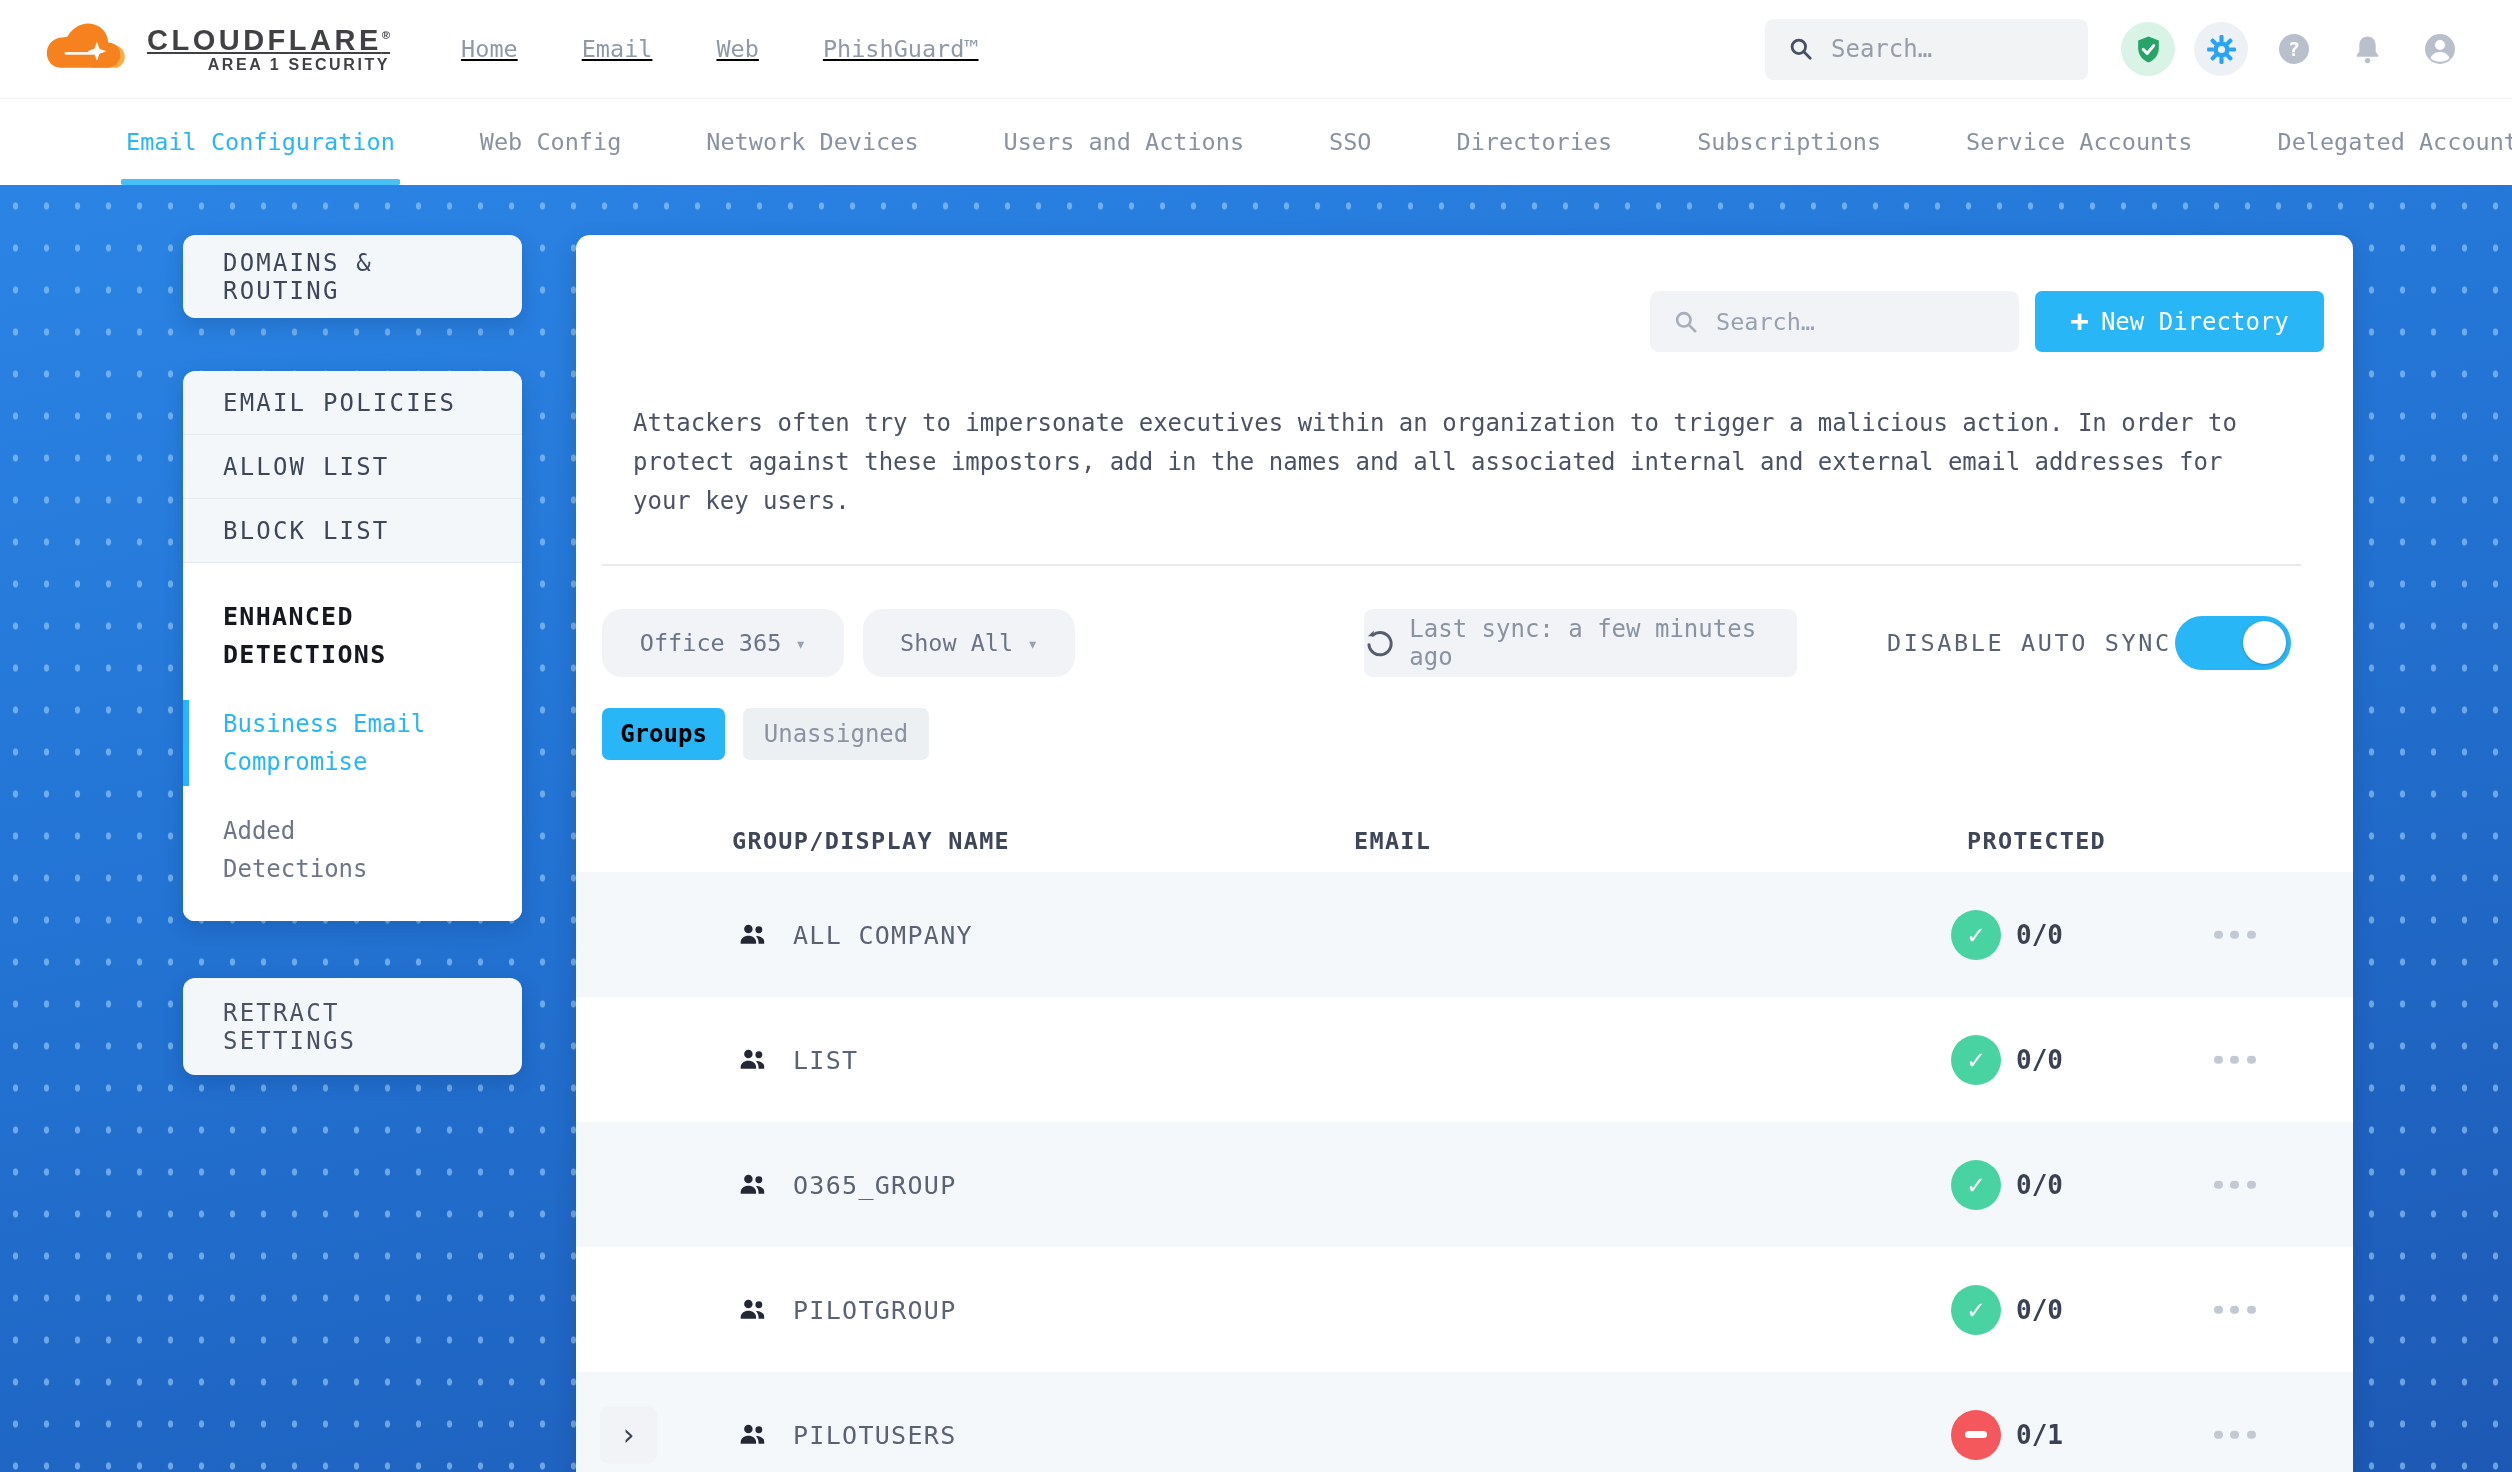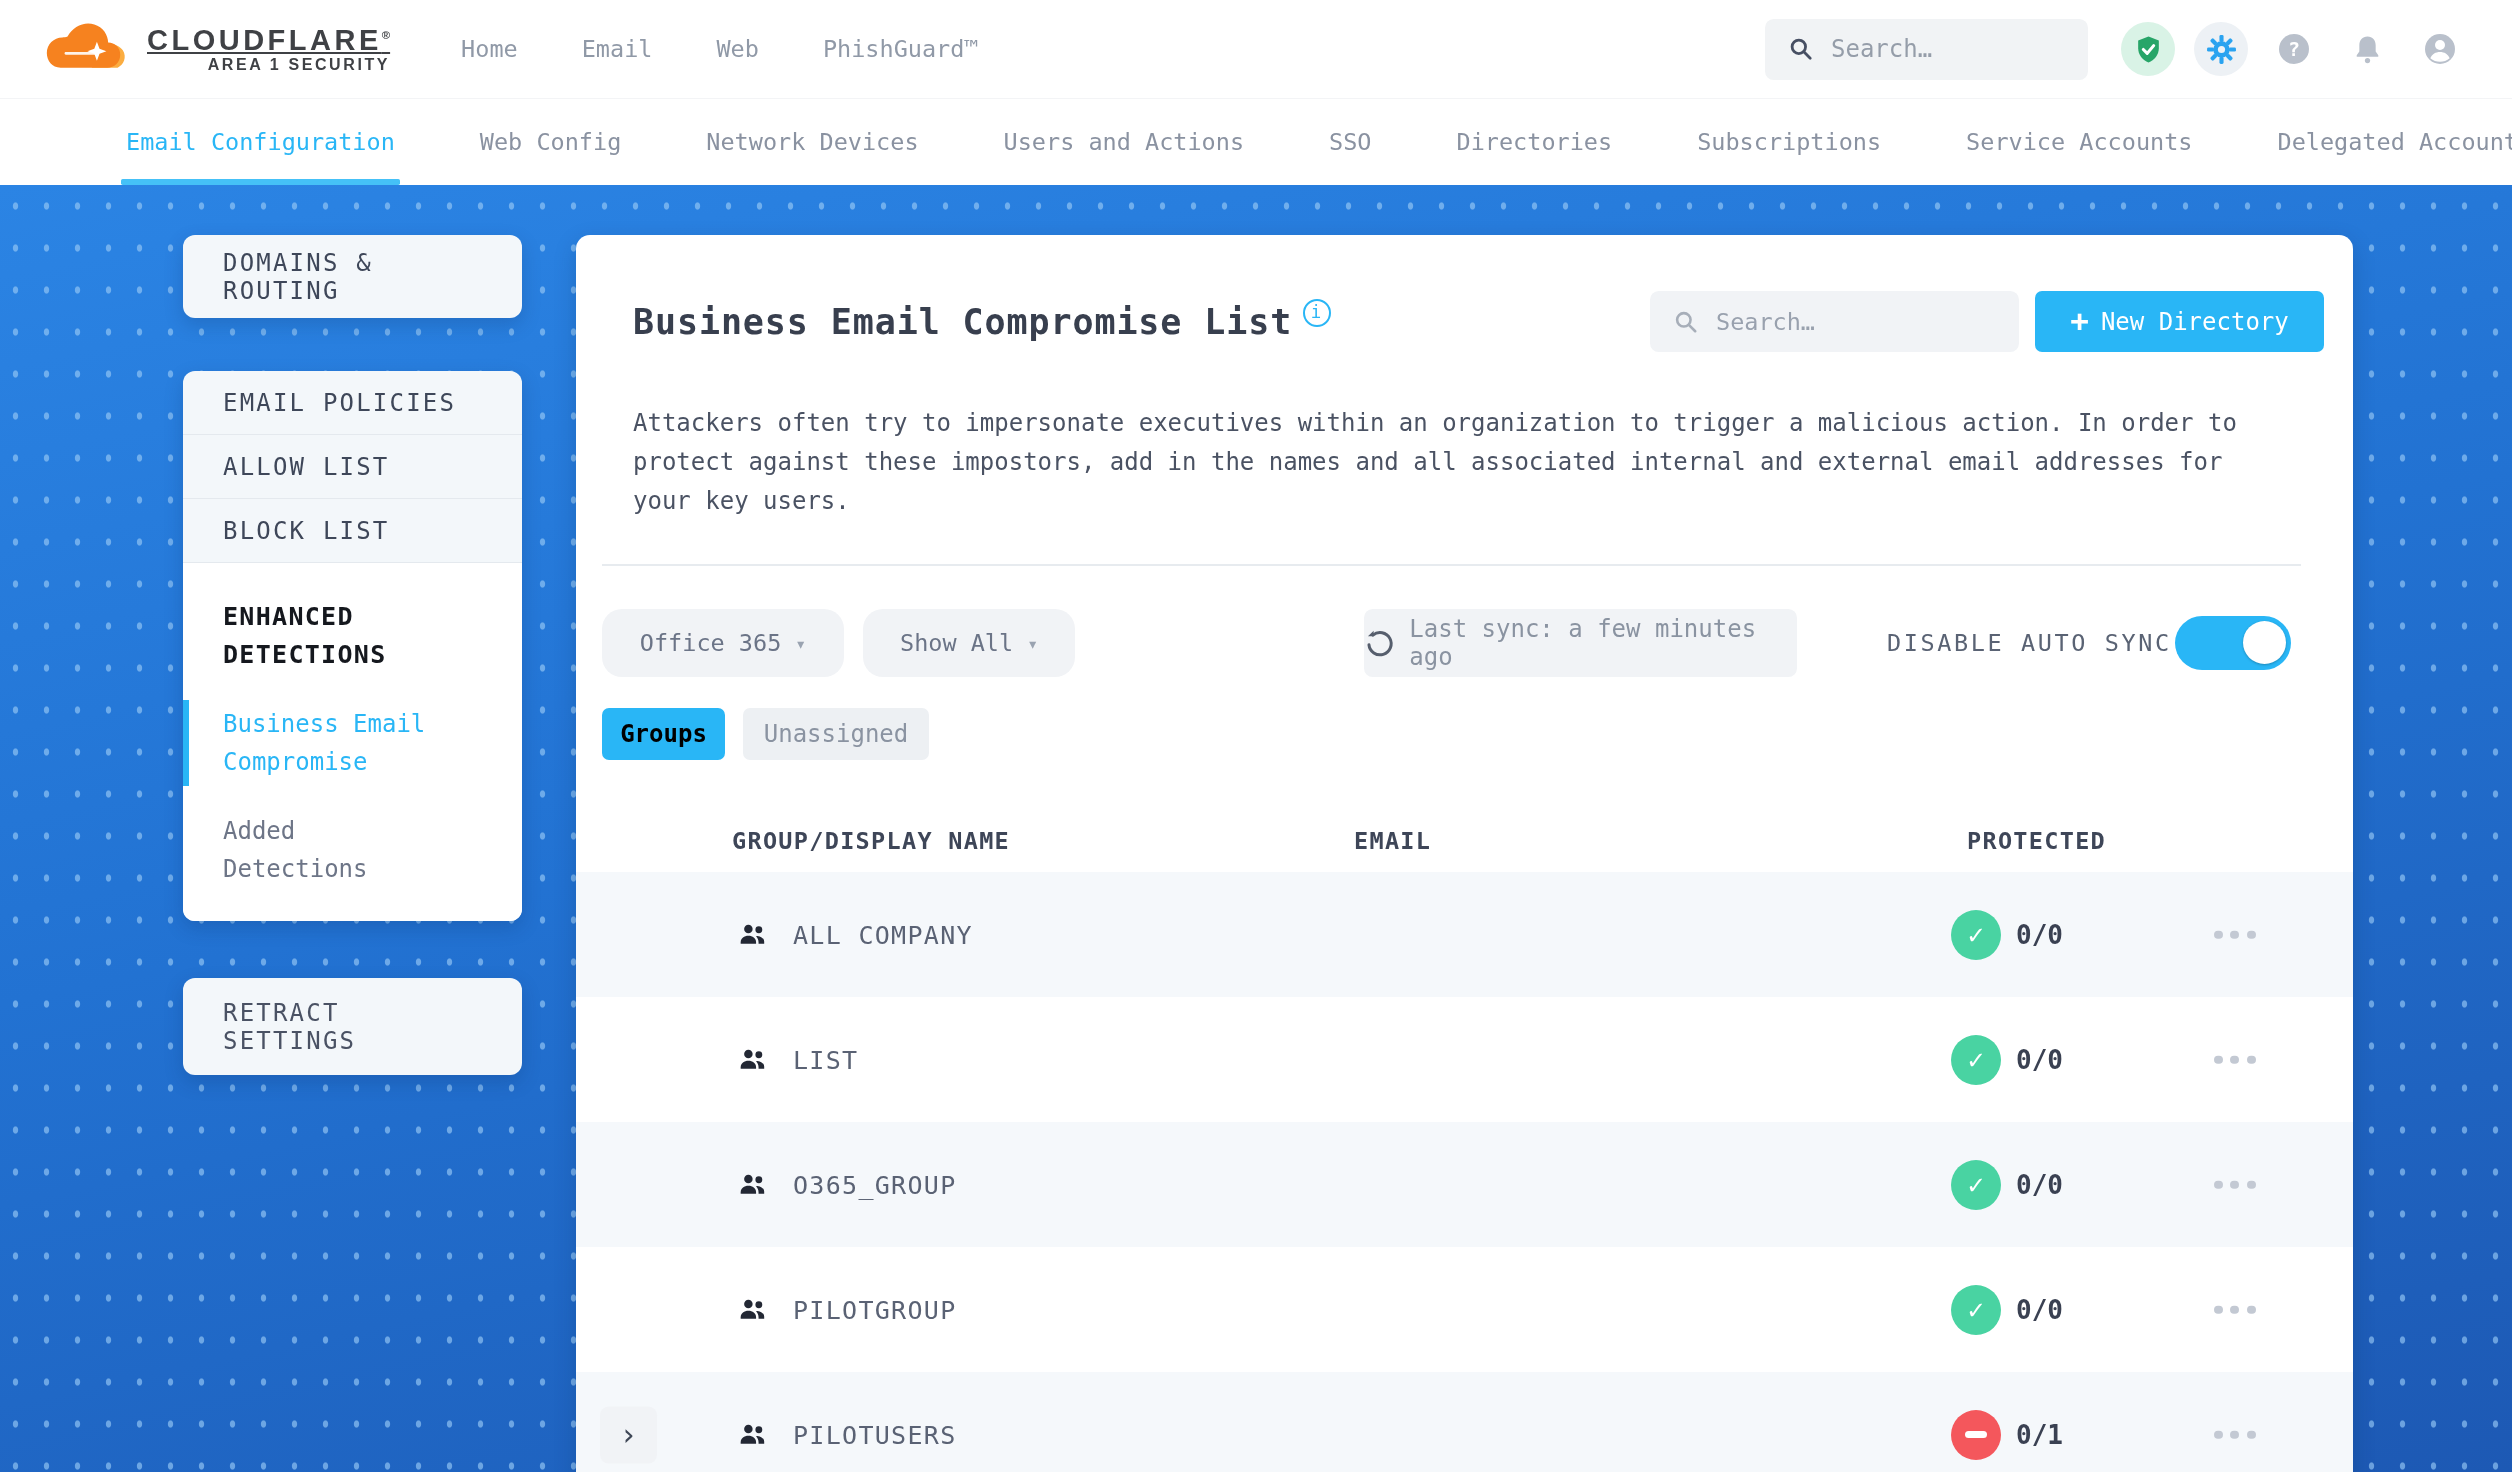--- a/index.html
+++ b/index.html
@@ -12,21 +12,21 @@
   *{margin:0;padding:0;box-sizing:border-box;}
   html,body{width:2512px;height:1473px;overflow:hidden;background:#fff;font-family:var(--mono);}
 
   
   .header{height:98px;display:flex;align-items:center;padding-left:45px;background:#fff;}
   .logo-wrap{display:flex;align-items:center;}
   .logo-text{margin-left:12px;line-height:1.12;font-family:var(--sans);color:#3f4145;}
   .logo-line1{font-size:29px;font-weight:bold;letter-spacing:3.5px;text-decoration:underline;}
   .logo-line1 sup{font-size:11.3px;letter-spacing:0;}
   .logo-line2{font-size:16px;font-weight:bold;letter-spacing:2.6px;text-align:right;}
-  .top-nav{display:flex;gap:64px;margin-left:71px;}
+  .top-nav{display:flex;gap:64px;margin-left:71px;text-decoration:underline;}
   .top-nav .link{font-size:23.5px;color:#9099a7;cursor:pointer;}
   .hdr-search{margin-left:auto;width:323px;height:61px;background:#f1f3f5;border-radius:8.7px;
     display:flex;align-items:center;gap:17.4px;padding-left:22.6px;margin-right:33px;}
   .hdr-search .ph{font-size:24px;color:#959da9;}
   .hdr-icons{display:flex;align-items:center;gap:19px;margin-right:45px;}
   .icircle{width:54px;height:54px;border-radius:50%;display:flex;align-items:center;justify-content:center;cursor:pointer;}
   .ic-shield{background:#d9f3e6;}
   .ic-gear{background:#edf1f5;}
   .ic-plain{background:transparent;}
 
@@ -222,23 +222,20 @@
         <div class="sub-item plain">Added Detections</div>
       </div>
     </div>
 
     <div class="scard retract">
       <span>RETRACT SETTINGS</span>
     </div>
   </div>
 
   <div class="main-card">
-    <h1 class="page-title">
-      <span>Business Email Compromise List</span><span class="info-icon">i</span>
-    </h1>
 
     <div class="card-search">
       <svg width="26" height="26" viewBox="0 0 24 24">
         <circle cx="10" cy="10" r="6.2" fill="none" stroke="#a7aeb9" stroke-width="2.4"></circle>
         <line x1="14.6" y1="14.6" x2="20.5" y2="20.5" stroke="#a7aeb9" stroke-width="2.4" stroke-linecap="round"></line>
       </svg>
       <span class="ph">Search…</span>
     </div>
 
     <button class="new-dir-btn">

